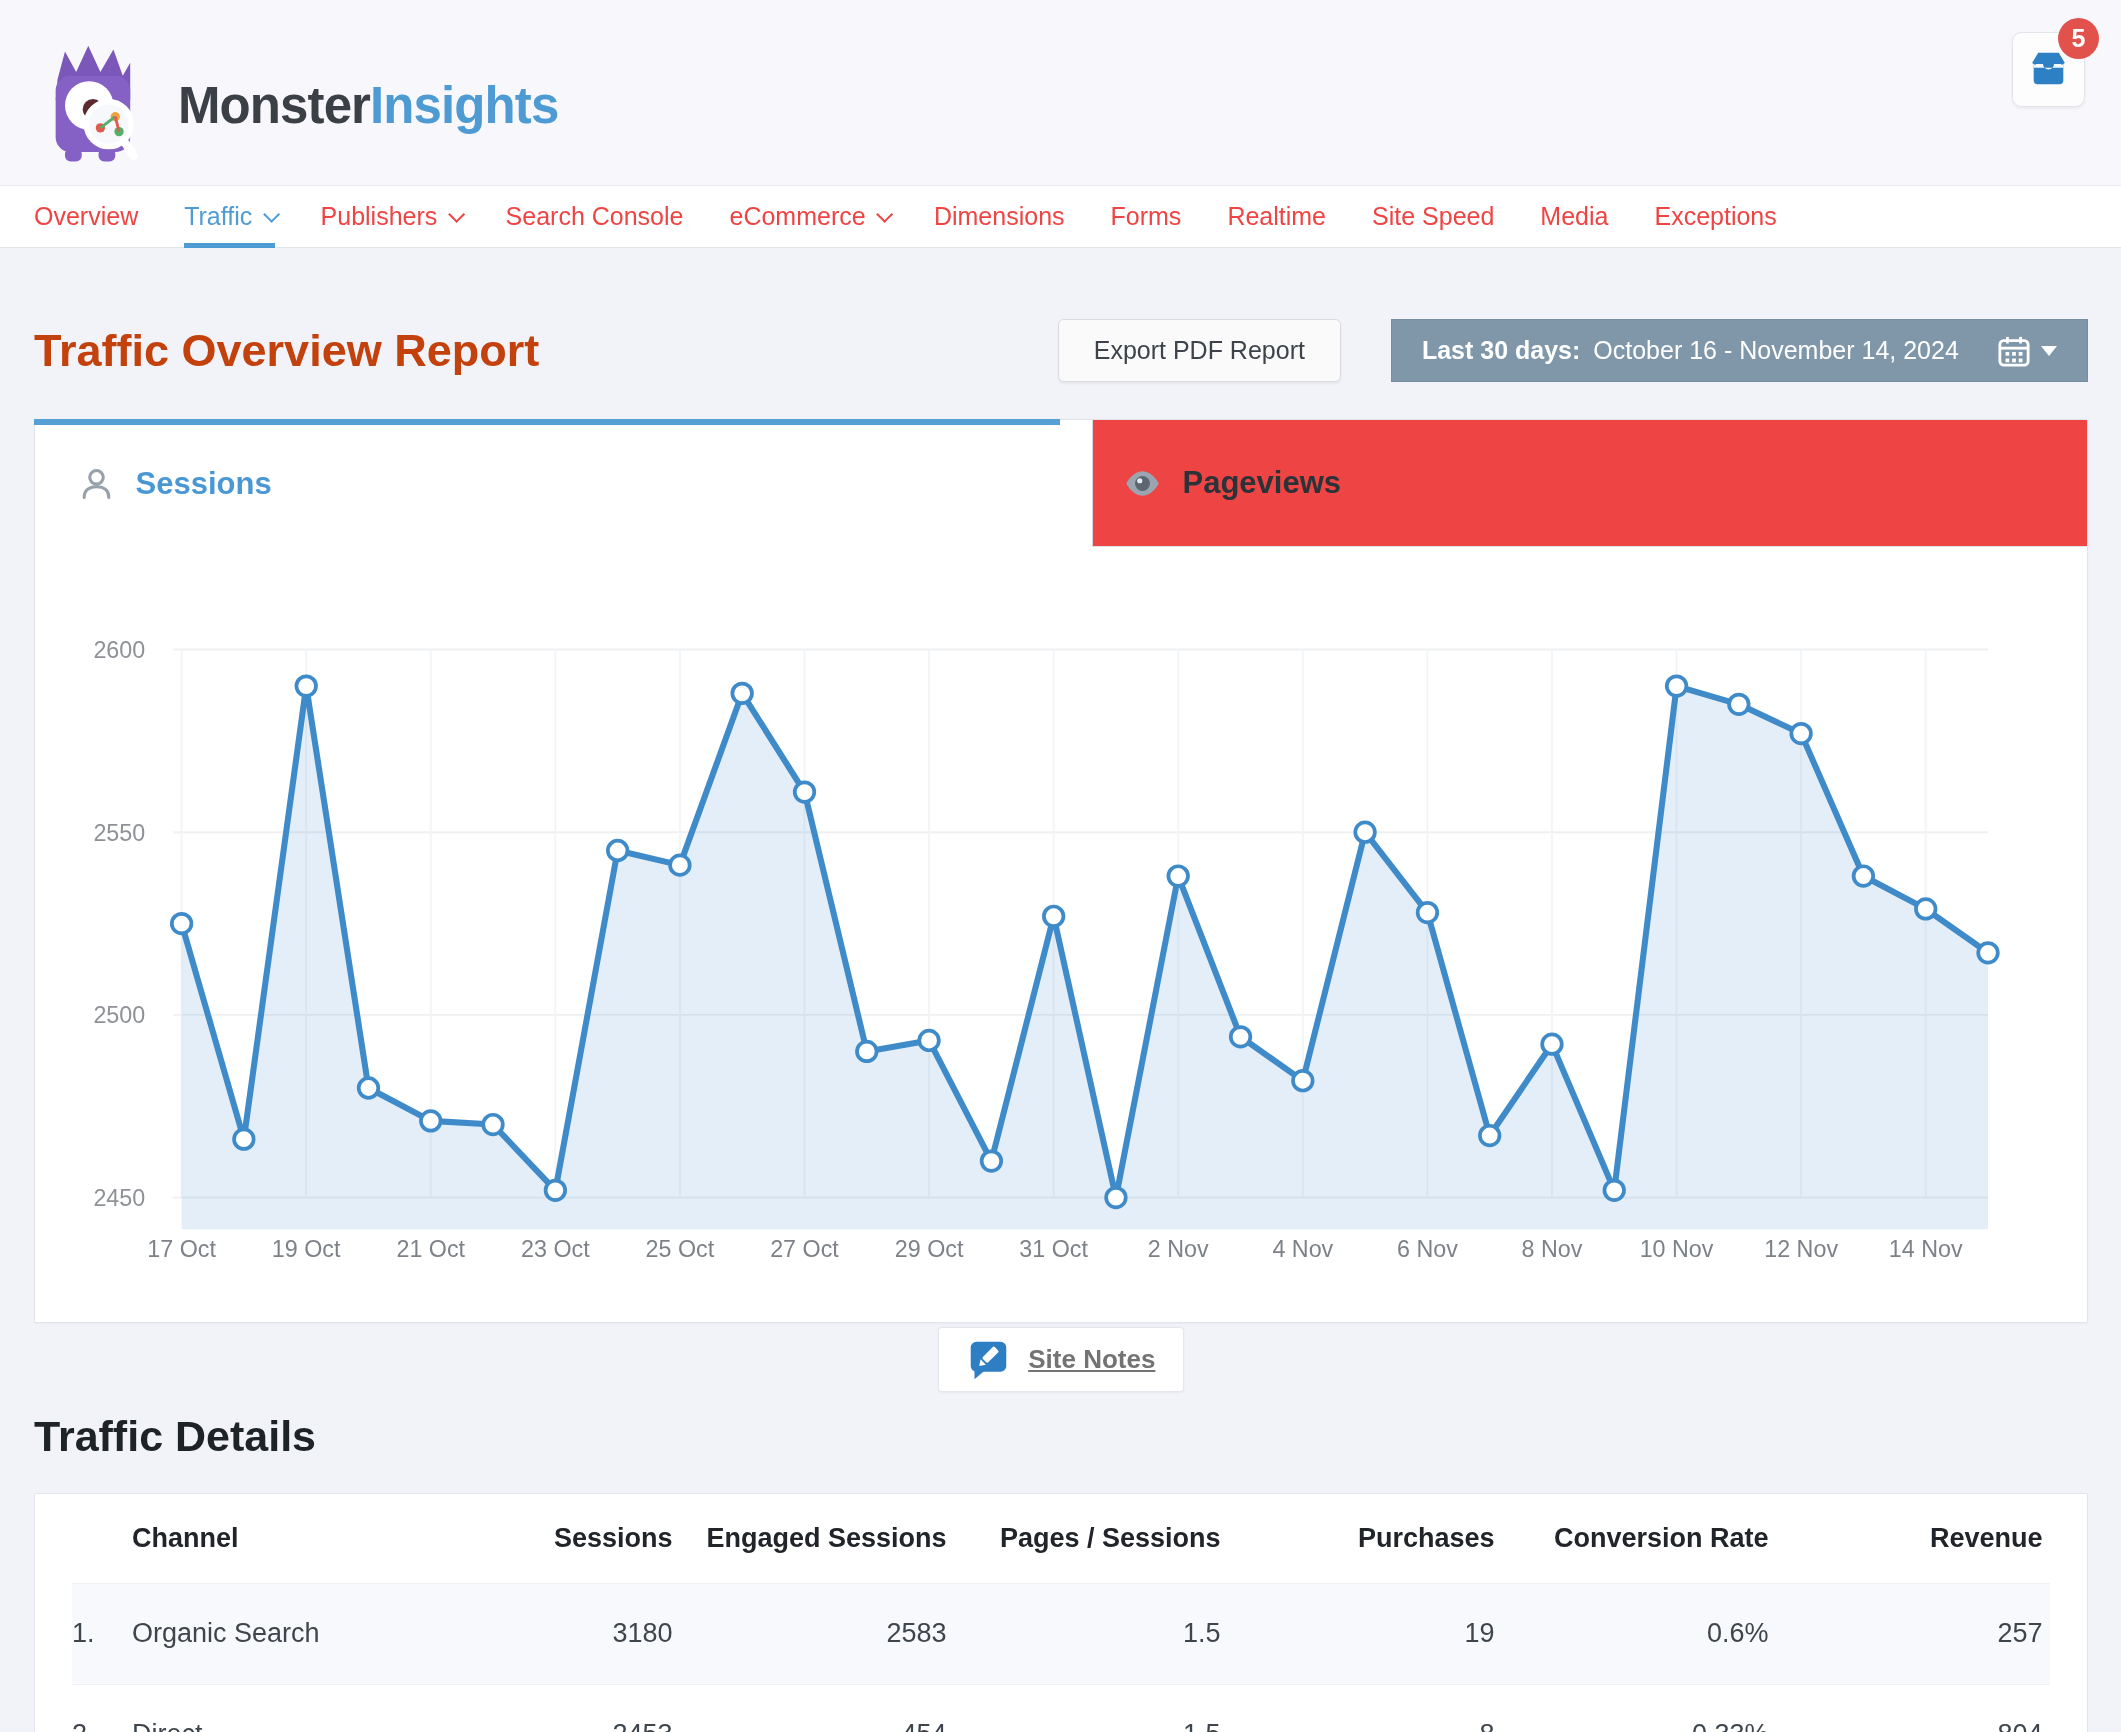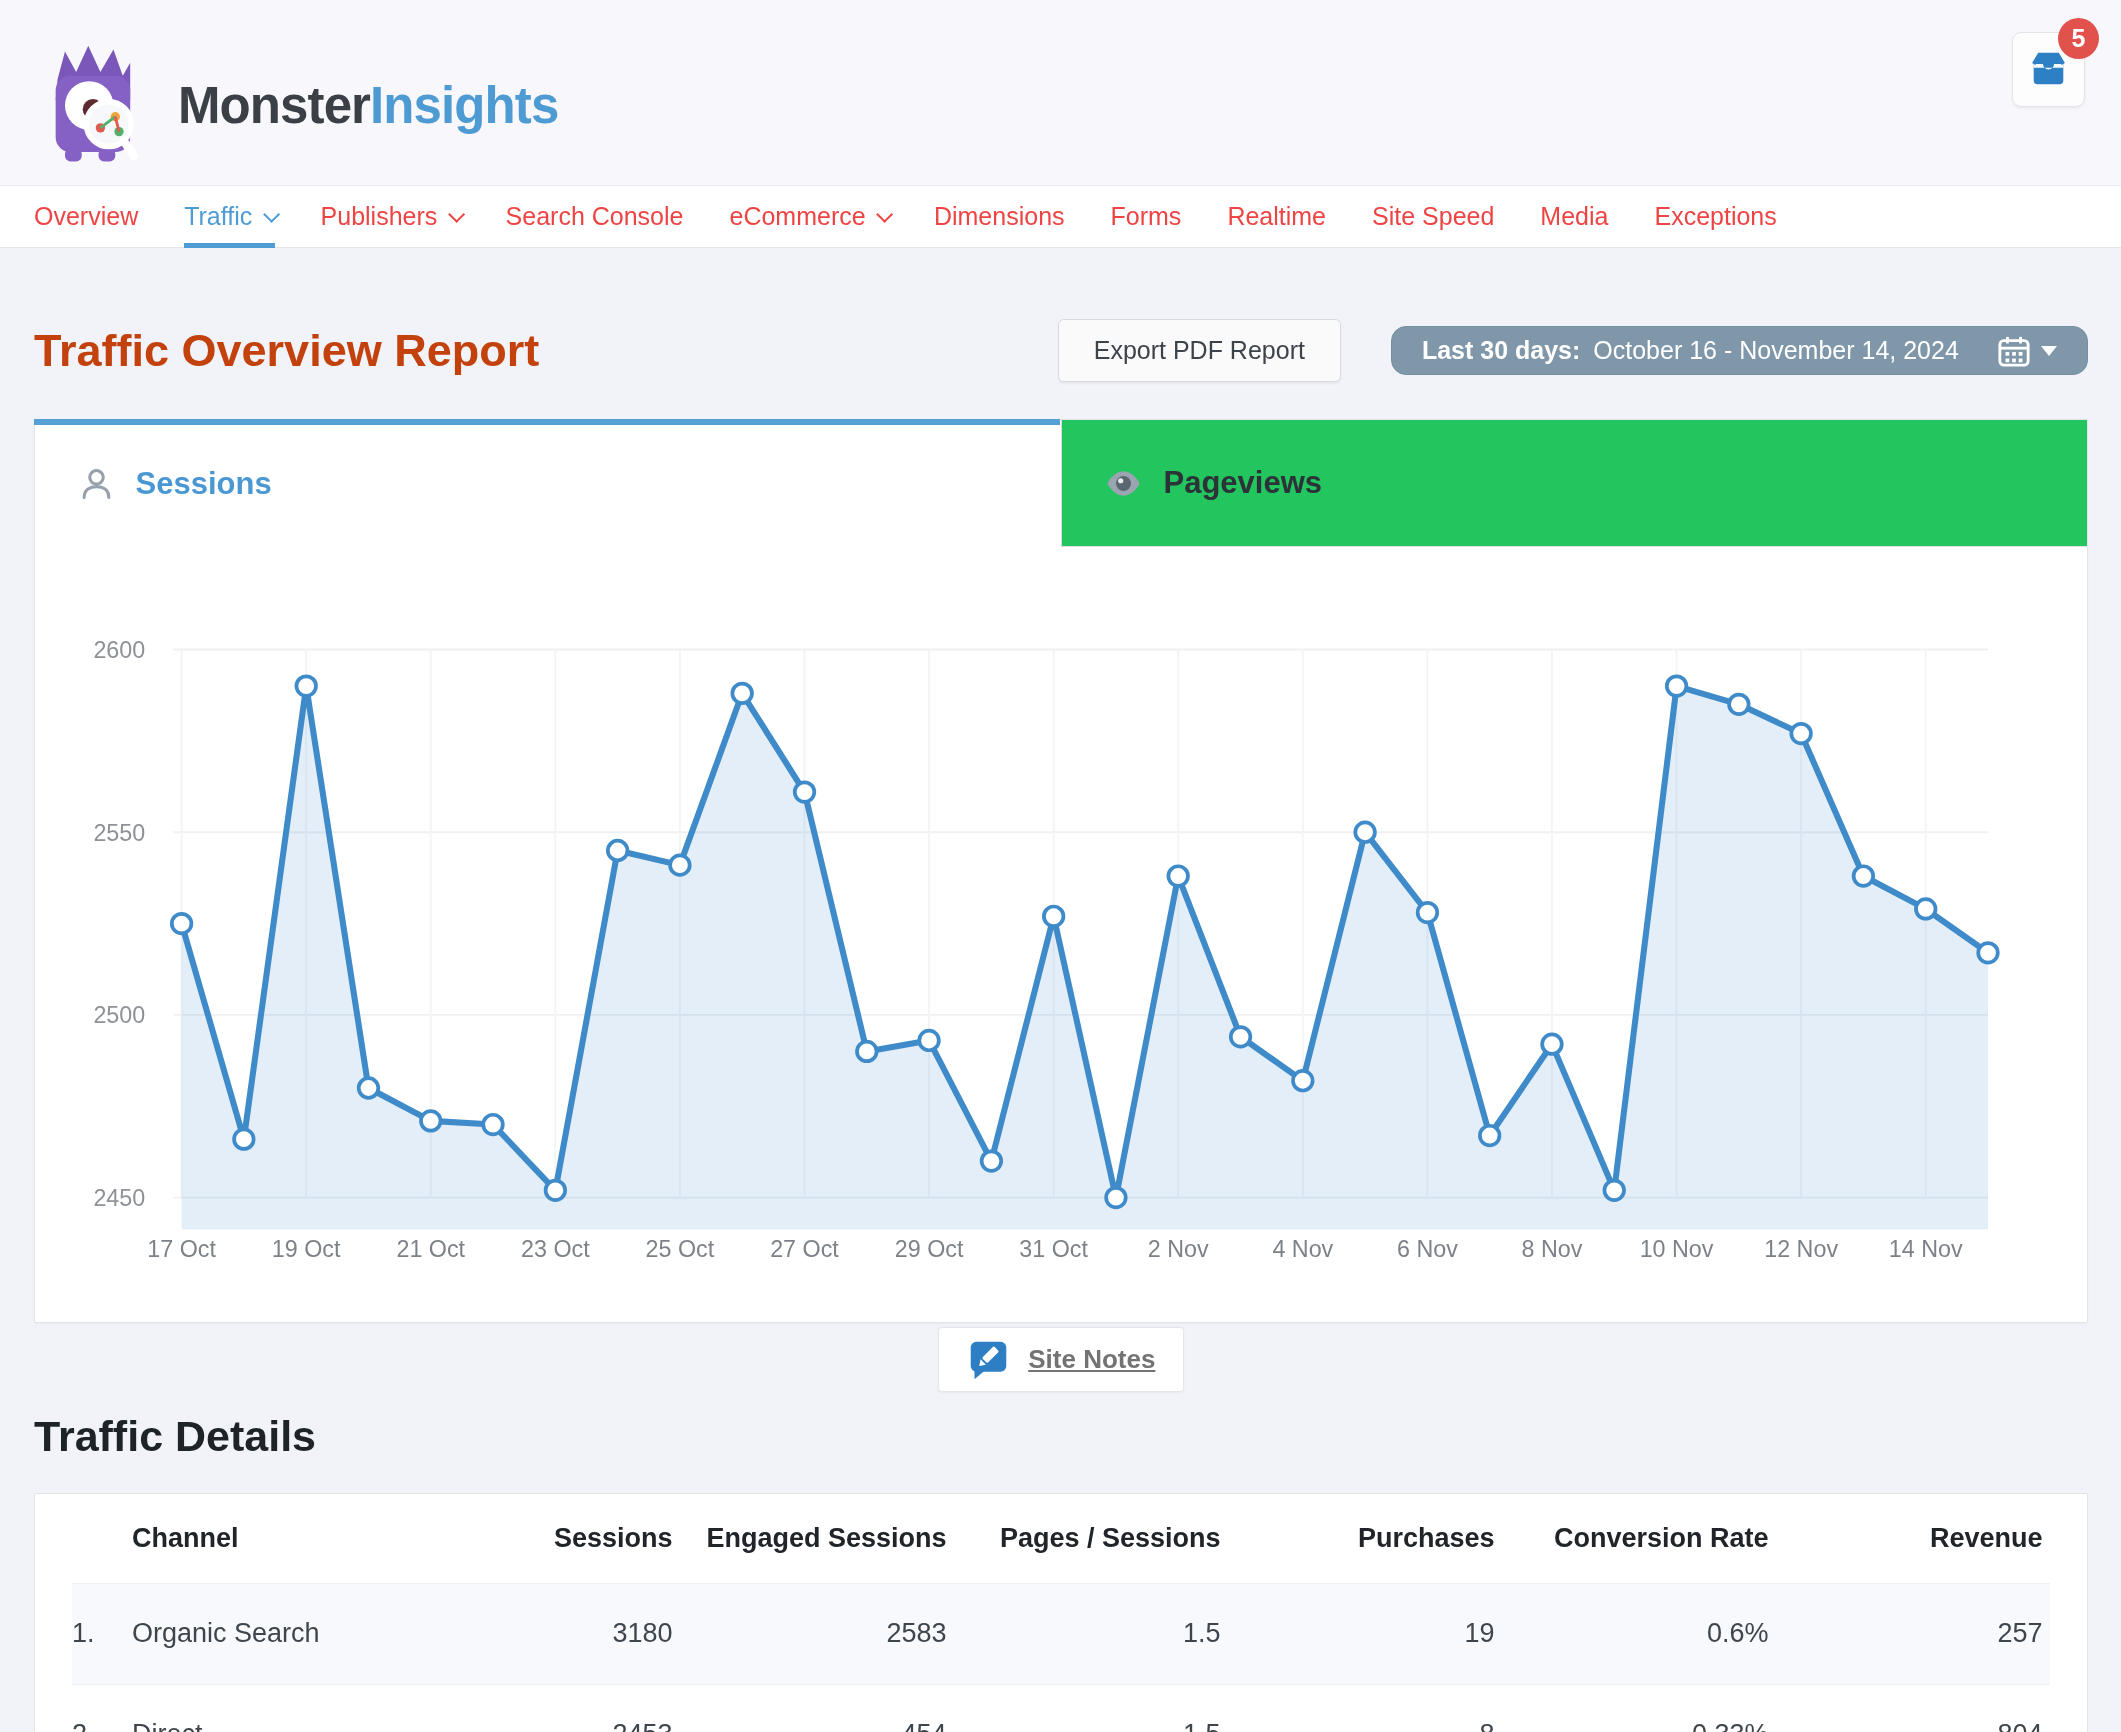--- a/index.html
+++ b/index.html
@@ -31,37 +31,37 @@
            transform:rotate(45deg) translateY(-3.7px); display:inline-block; }
 
   
   .content { padding:0 34px; }
   .report-head { margin-top:71px; display:flex; align-items:center; }
   .page-title { font-size:45px; font-weight:bold; color:#c2410c; }
   .head-actions { margin-left:auto; display:flex; align-items:center; gap:50px; }
   .export-btn { height:63px; padding:0 35px; background:#fafafb; border:0.9px solid #d8dade; border-radius:5.6px;
                 font-size:25px; color:#3c434a; display:flex; align-items:center; cursor:pointer;
                 box-shadow:0 1.9px 1.9px rgba(30,30,60,.05); }
-  .date-btn { height:49px; padding:0 30px; background:#7f97a9; border:0.9px solid #74909f; border-radius:15px;
+  .date-btn { height:63px; padding:0 30px; background:#7f97a9; border:0.9px solid #74909f; border-radius:0;
               color:#fff; font-size:25px; display:flex; align-items:center; gap:13px; cursor:pointer; }
   .date-btn b { font-weight:bold; }
   .date-btn .cal-group { display:flex; align-items:center; gap:11.2px; margin-left:26px; }
   .tri-down { width:0; height:0; border-left:8.4px solid transparent; border-right:8.4px solid transparent;
               border-top:10.3px solid #fff; }
 
   
   .chart-card { margin-top:37px; background:#fff; border:0.9px solid #e2e4ea; border-radius:1.9px;
                 height:904px; position:relative; box-shadow:0 0.9px 1.9px rgba(30,30,60,.04); }
   .chart-card::before { content:""; position:absolute; top:-0.9px; left:-0.9px; width:50%; height:5.6px; background:#55a0d4; }
   .tab-row { display:flex; height:127px; }
   .tab { display:flex; align-items:center; gap:20.5px; cursor:pointer; }
   .tab-sessions { width:50%; padding-left:43px; background:#fff; }
   .tab-sessions .tab-label { color:#4a98d3; font-size:31px; font-weight:bold; }
-  .tab-pageviews { flex:1; padding-left:42px; background:#22c55e; border-left:0.9px solid #d8dae0;
-                   border-bottom:0.9px solid #e0e2e8; }
+  .tab-pageviews { flex:1; padding-left:30px; background:#ef4444; border-left:0.9px solid #d8dae0;
+                   border-bottom:0.9px solid #e0e2e8;margin-left:31px; }
   .tab-pageviews .tab-label { color:#2c3338; font-size:31px; font-weight:bold; }
   .chart-area { position:absolute; left:0; right:0; top:127px; bottom:22.4px; }
 
   
   .site-notes-row { display:flex; justify-content:center; margin-top:3.7px; }
   .site-notes { height:65px; background:#fff; border:0.9px solid #e5e6ec; border-radius:3.7px;
                 display:flex; align-items:center; gap:18.6px; padding:0 28px; cursor:pointer;
                 box-shadow:0 0.9px 1.9px rgba(30,30,60,.05); }
   .site-notes-label { font-size:26px; font-weight:600; color:#737373; text-decoration:underline; }
 

